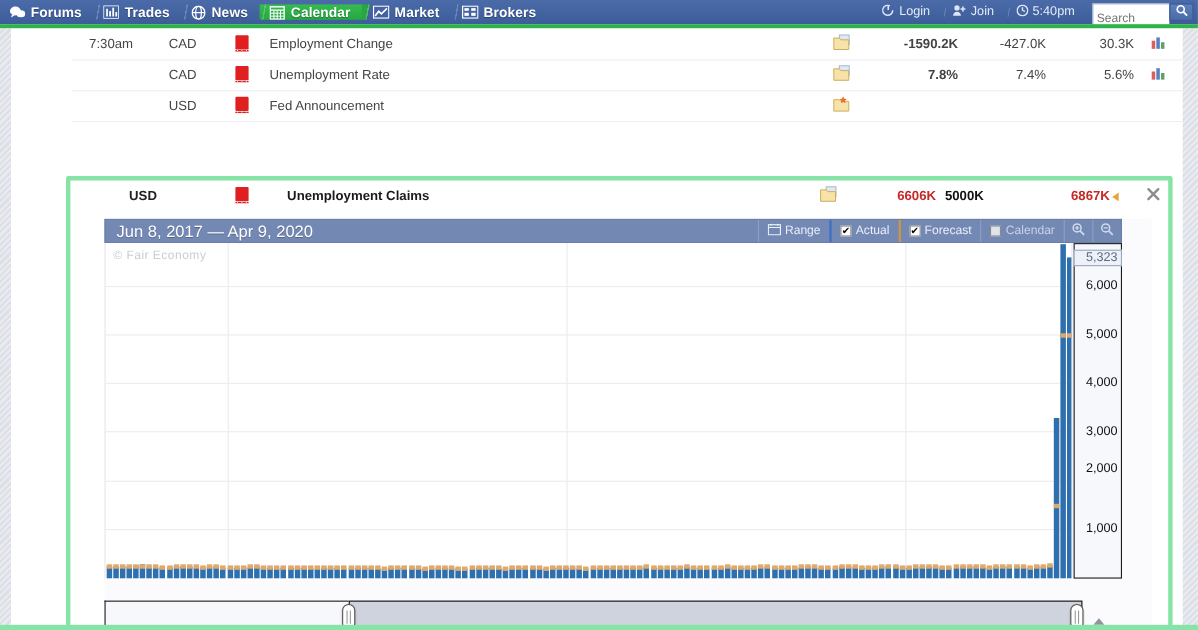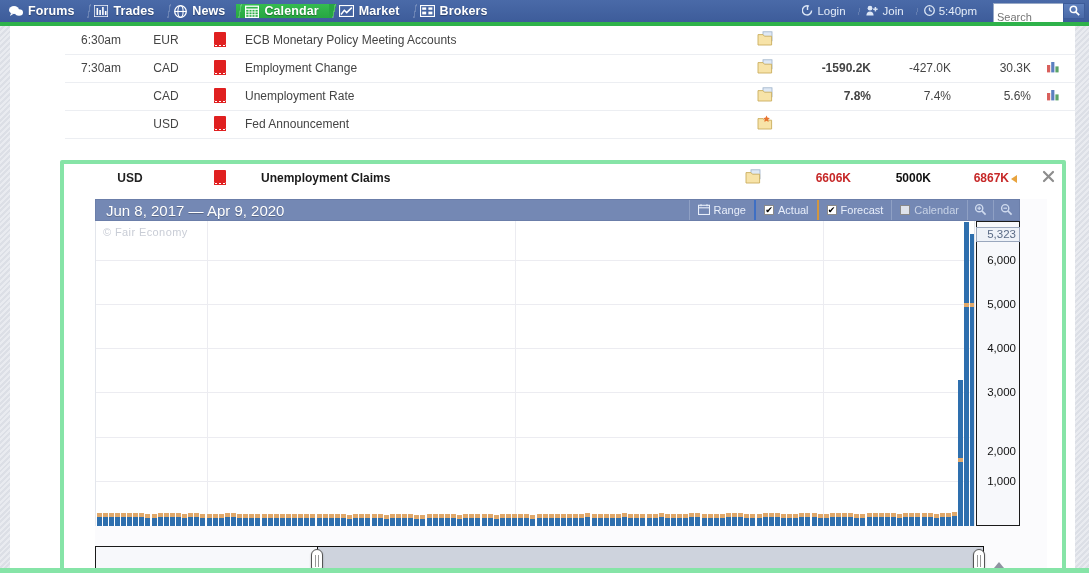--- a/index.html
+++ b/index.html
@@ -132,21 +132,21 @@
   #hilite-row {
     position: absolute; left: 0; top: 4px; width: 1006px; height: 28px;
     display: flex; align-items: center;
     font-size: 12px; font-weight: bold;
   }
   #hilite-row .h-cur  { width: 130px; text-align: center; color: #222; }
   #hilite-row .h-imp  { width: 50px; text-align: center; }
   #hilite-row .h-event{ flex: 1; padding-left: 16px; color: #1a1a1a; }
   #hilite-row .h-det  { width: 52px; text-align: center; }
   #hilite-row .h-act  { width: 80px; text-align: right; padding-right: 8px; color:#c62828; }
-  #hilite-row .h-fore { width: 80px; text-align: right; padding-right: 8px; color:#111; }
+  #hilite-row .h-fore { width: 80px; padding-right: 8px; color:#111; }
   #hilite-row .h-prev { width: 86px; text-align: right; padding-right: 8px; color:#c62828; }
   #hilite-row .h-close{ width: 46px; text-align: center; }
   .revtri {
     display:inline-block; width:0;height:0;
     border-top:4px solid transparent;border-bottom:4px solid transparent;
     border-right:6px solid #e8a33d; margin-left:2px; vertical-align: middle;
   }
 
   
   #chartpanel {
@@ -381,38 +381,20 @@
 <div id="greenbar"></div>
 
 <div id="pagebody">
   <div id="leftgutter"></div>
   <div id="rightgutter"></div>
 
   <div id="contentcol">
 
     <table id="caltable">
       <tbody>
-        <tr>
-          <td class="c-time">6:30am</td>
-          <td class="c-cur">EUR</td>
-          <td class="c-imp"><span class="flag"></span></td>
-          <td class="c-event">ECB Monetary Policy Meeting Accounts</td>
-          <td class="c-detail">
-            <span>
-              <svg width="17" height="15" viewBox="0 0 17 15">
-                  <rect x="6" y="0.8" width="9" height="9" fill="#dfe9f5" stroke="#9bb0c8" stroke-width=".8"></rect>
-                  <path d="M1 3.6h5l1.4 1.6h7.2v8.8H1z" fill="#f7e3a8" stroke="#cBae5e" stroke-width=".9"></path>
-                </svg>
-            </span>
-          </td>
-          <td class="c-act red"></td>
-          <td class="c-fore"></td>
-          <td class="c-prev"></td>
-          <td class="c-graph"></td>
-        </tr>
 
         <tr>
           <td class="c-time">7:30am</td>
           <td class="c-cur">CAD</td>
           <td class="c-imp"><span class="flag"></span></td>
           <td class="c-event">Employment Change</td>
           <td class="c-detail">
             <span>
               <svg width="17" height="15" viewBox="0 0 17 15">
                   <rect x="6" y="0.8" width="9" height="9" fill="#dfe9f5" stroke="#9bb0c8" stroke-width=".8"></rect>
@@ -1006,21 +988,21 @@
                 <div class="fc" style="width: 100%; height: 4px; bottom: 219.014px; background: rgb(224, 168, 106);"></div>
               </div>
               <div class="bar" style="left: 874.489px; width: 5.01111px; height: 292.004px; background: rgb(46, 111, 174);">
                 <div class="fc" style="width: 100%; height: 4px; bottom: 219.014px; background: rgb(224, 168, 106);"></div>
               </div>
             </div>
         </div>
 
         <div id="yaxis">
             <div class="ytick" style="bottom: 44.2029px; transform: translateY(50%);">1,000</div>
-            <div class="ytick" style="bottom: 74px; transform: translateY(50%);">2,000</div>
+            <div class="ytick" style="bottom: 99px; transform: translateY(50%);">2,000</div>
             <div class="ytick" style="bottom: 132.609px; transform: translateY(50%);">3,000</div>
             <div class="ytick" style="bottom: 176.812px; transform: translateY(50%);">4,000</div>
             <div class="ytick" style="bottom: 221.014px; transform: translateY(50%);">5,000</div>
             <div class="ytick" style="bottom: 265.217px; transform: translateY(50%);">6,000</div>
           </div>
         <div id="ycurrent" style="top: 27.9957px;">5,323</div>
 
 
         <div id="rangesel">
           <div id="rangeleftwhite"></div>

